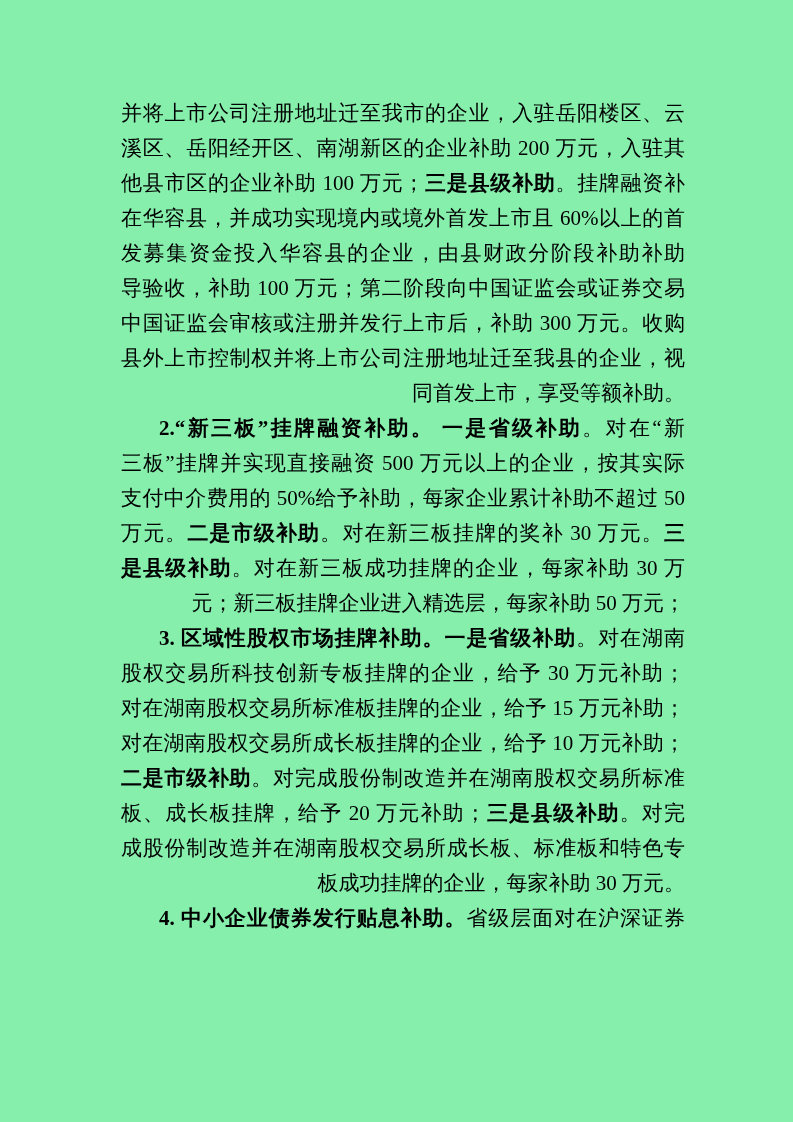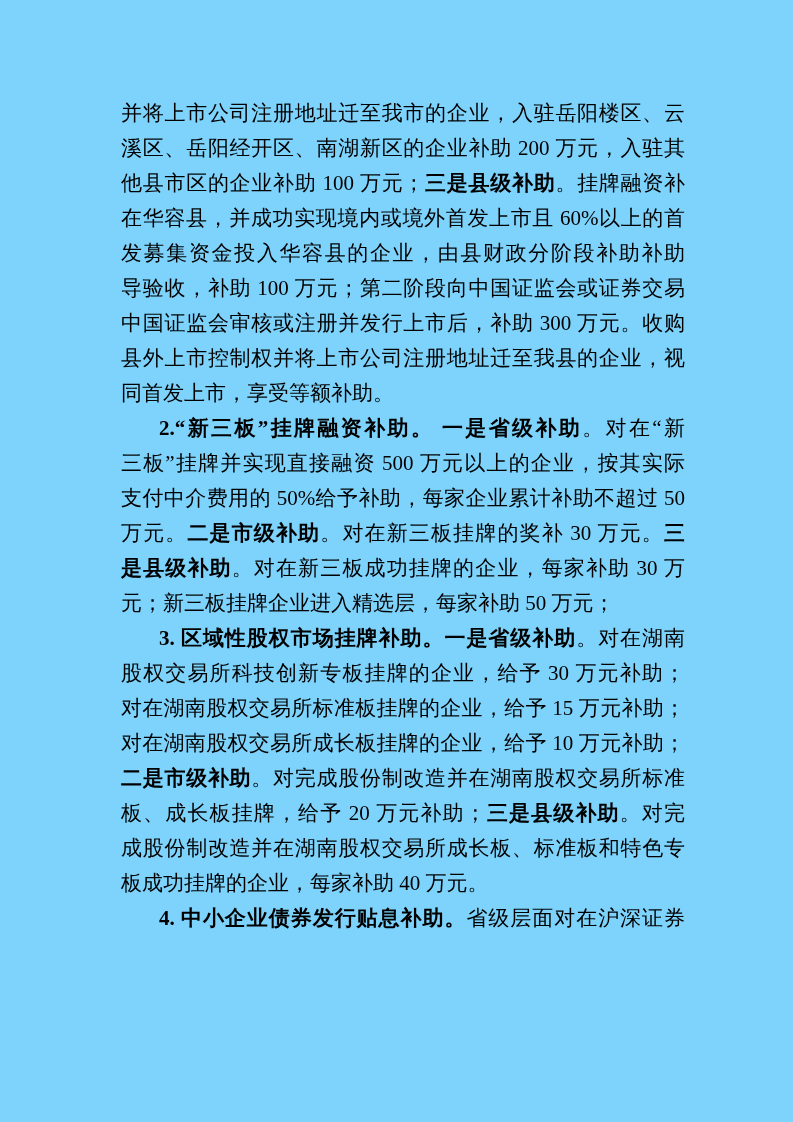--- a/index.html
+++ b/index.html
@@ -15,28 +15,28 @@
     position: relative;
     overflow: hidden;
   }
   .doc-page {
     position: absolute;
     top: 0; left: 0;
     width: 793px;
     height: 1122px;
     box-sizing: border-box;
     padding: 96px 108px 0 121px;
-    background: #7dd3fc;
+    background: #86efac;
   }
   .line {
     font-size: 21px;
     line-height: 35px;
     height: 35px;
     overflow: hidden;
-    text-align: left;
+    text-align: right;
     letter-spacing: 0;
   }
   .line.justify {
     text-align: justify;
     text-align-last: justify;
     text-justify: inter-character;
   }
   .line.indent {
     padding-left: 38px;
   }
@@ -67,16 +67,16 @@
       <div class="line justify"><span class="seg">万元。</span><span class="seg bold">二是市级补助</span><span class="seg">。对在新三板挂牌的奖补 30 万元。</span><span class="seg bold">三</span></div>
       <div class="line justify"><span class="seg bold">是县级补助</span><span class="seg">。对在新三板成功挂牌的企业，每家补助 30 万</span></div>
       <div class="line"><span class="seg">元；新三板挂牌企业进入精选层，每家补助 50 万元；</span></div>
       <div class="line justify indent"><span class="seg bold">3. 区域性股权市场挂牌补助。一是省级补助</span><span class="seg">。对在湖南</span></div>
       <div class="line justify"><span class="seg">股权交易所科技创新专板挂牌的企业，给予 30 万元补助；</span></div>
       <div class="line justify"><span class="seg">对在湖南股权交易所标准板挂牌的企业，给予 15 万元补助；</span></div>
       <div class="line justify"><span class="seg">对在湖南股权交易所成长板挂牌的企业，给予 10 万元补助；</span></div>
       <div class="line justify"><span class="seg bold">二是市级补助</span><span class="seg">。对完成股份制改造并在湖南股权交易所标准</span></div>
       <div class="line justify"><span class="seg">板、成长板挂牌，给予 20 万元补助；</span><span class="seg bold">三是县级补助</span><span class="seg">。对完</span></div>
       <div class="line justify"><span class="seg">成股份制改造并在湖南股权交易所成长板、标准板和特色专</span></div>
-      <div class="line"><span class="seg">板成功挂牌的企业，每家补助 40 万元。</span></div>
+      <div class="line"><span class="seg">板成功挂牌的企业，每家补助 30 万元。</span></div>
       <div class="line justify indent"><span class="seg bold">4. 中小企业债券发行贴息补助。</span><span class="seg">省级层面对在沪深证券</span></div>
     </div>
 </div>
 
 </body></html>

